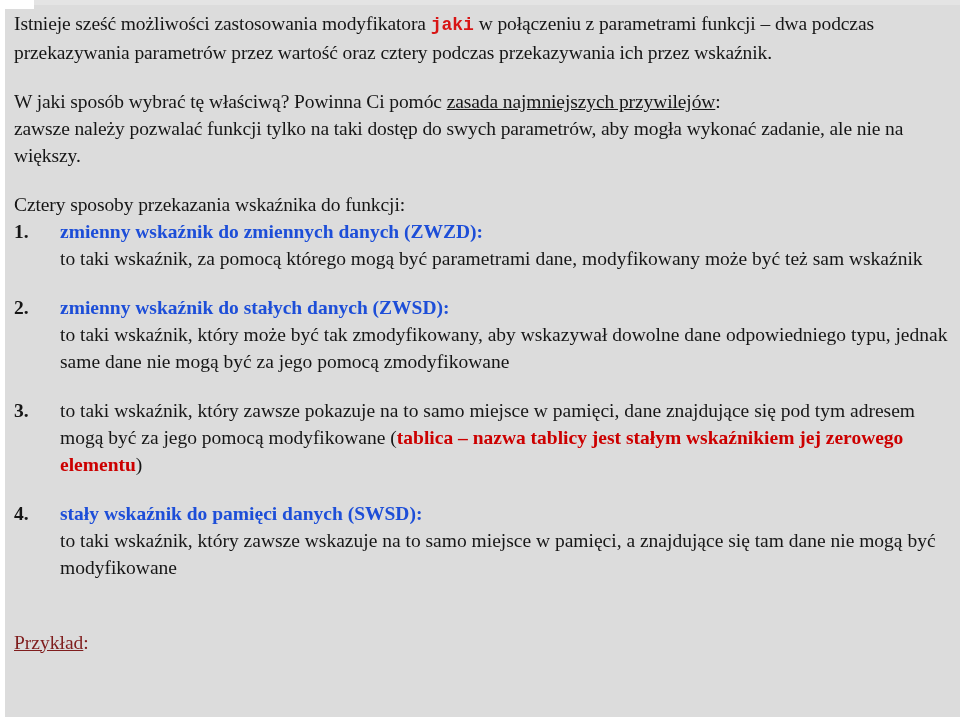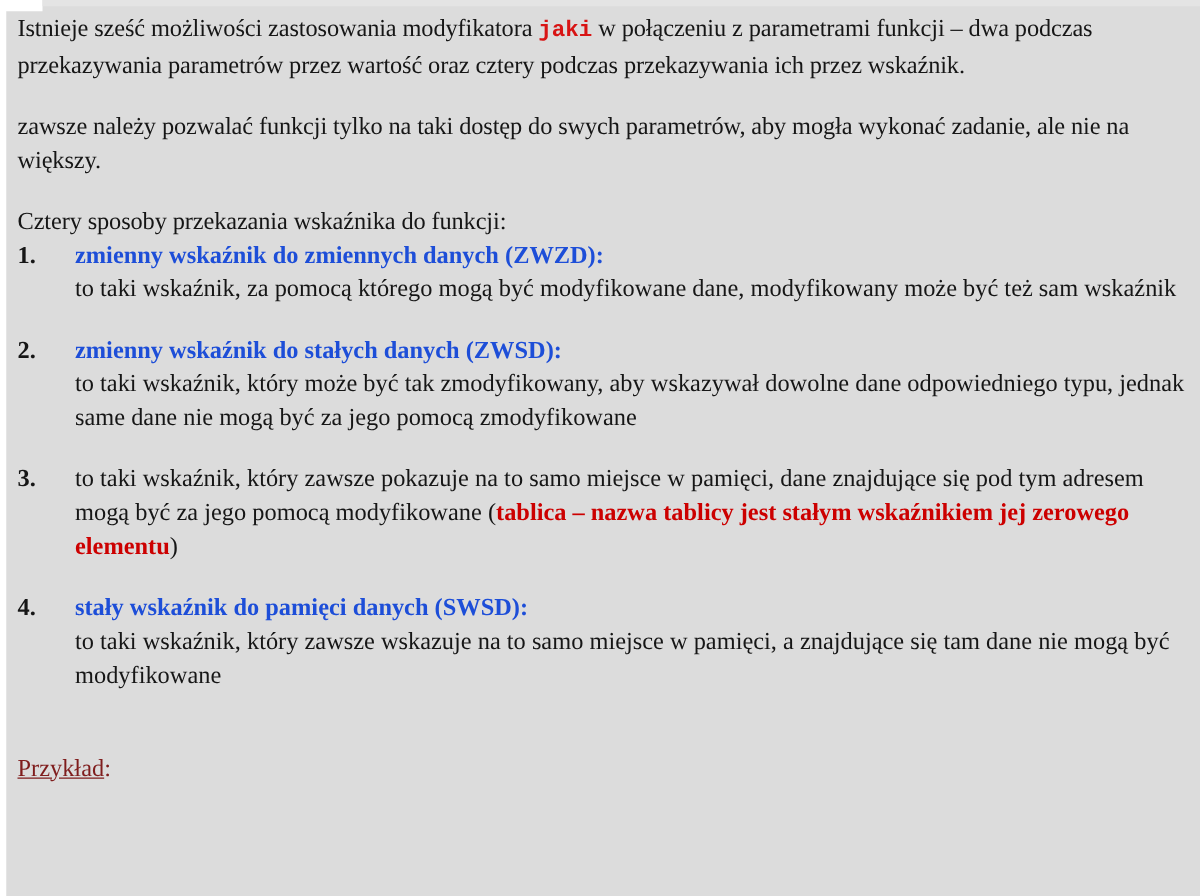--- a/index.html
+++ b/index.html
@@ -129,33 +129,34 @@
   <div class="left-margin"></div>
   <div class="top-notch"></div>
   <div class="top-band"></div>
 
   <div class="content">
 
     <p class="para"><span>Istnieje sześć możliwości zastosowania modyfikatora </span><span class="kw-const">jaki</span><span> w połączeniu z parametrami funkcji – dwa podczas przekazywania parametrów przez wartość oraz cztery podczas przekazywania ich przez wskaźnik.</span></p>
 
     <div class="spacer-md"></div>
 
+    <p class="para"><span>W jaki sposób wybrać tę właściwą? Powinna Ci pomóc </span><span class="u">zasada najmniejszych przywilejów</span><span>:</span></p>
 
     <p class="para">zawsze należy pozwalać funkcji tylko na taki dostęp do swych parametrów, aby mogła wykonać zadanie, ale nie na większy.</p>
 
     <div class="spacer-md"></div>
 
     <p class="para">Cztery sposoby przekazania wskaźnika do funkcji:</p>
 
     <ul class="list">
 
       <li class="list-item">
         <span class="item-num">1.</span>
         <div class="item-title">zmienny wskaźnik do zmiennych danych (ZWZD):</div>
-        <div class="item-body">to taki wskaźnik, za pomocą którego mogą być modyfikowane dane, modyfikowany może być też sam wskaźnik</div>
+        <div class="item-body">to taki wskaźnik, za pomocą którego mogą być parametrami dane, modyfikowany może być też sam wskaźnik</div>
       </li>
 
       <div class="spacer-md"></div>
 
       <li class="list-item">
         <span class="item-num">2.</span>
         <div class="item-title">zmienny wskaźnik do stałych danych (ZWSD):</div>
         <div class="item-body">to taki wskaźnik, który może być tak zmodyfikowany, aby wskazywał dowolne dane odpowiedniego typu, jednak same dane nie mogą być za jego pomocą zmodyfikowane</div>
       </li>
 

